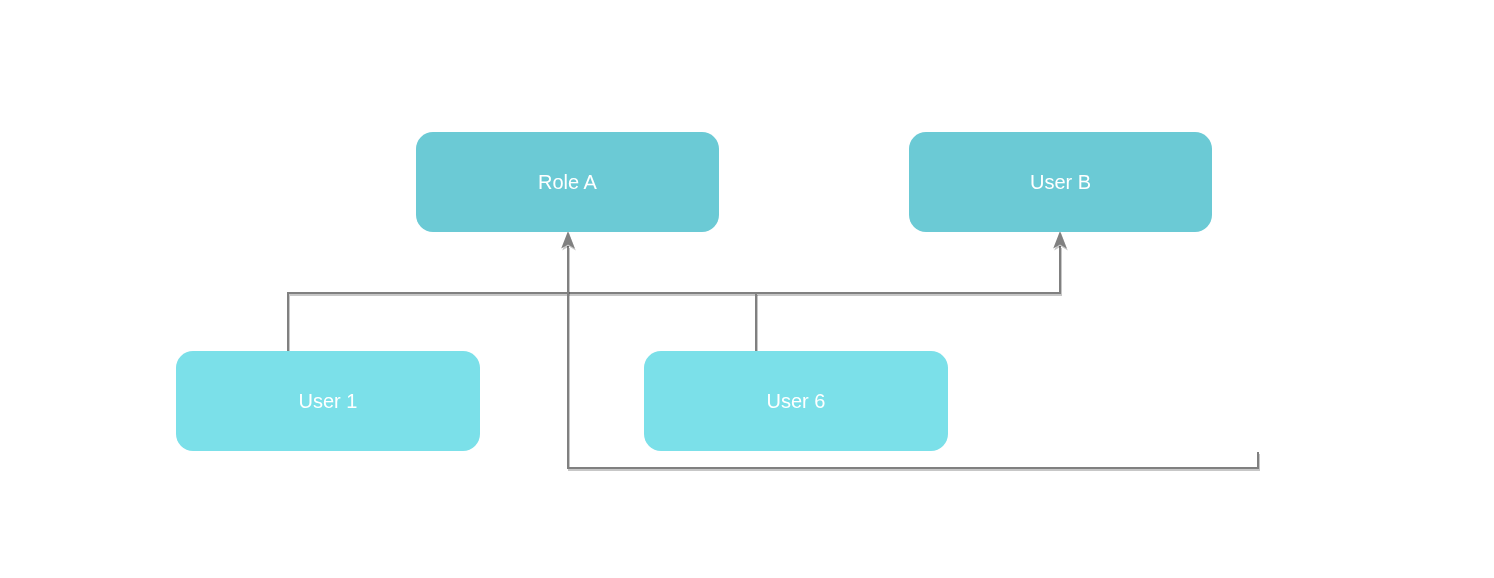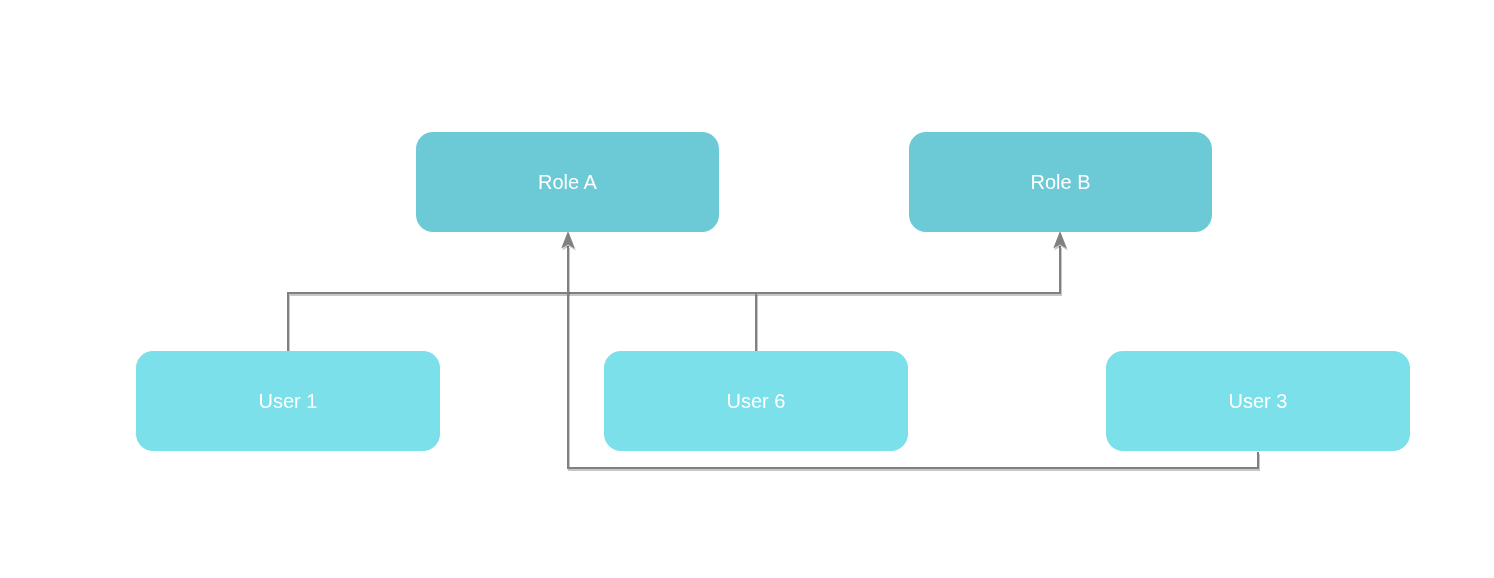--- a/index.html
+++ b/index.html
@@ -48,20 +48,21 @@
   }
   .node.role {
     background: #6BCAD5;
     width: 303px;
     height: 100px;
   }
   .node.user {
     background: #7BE0E9;
     width: 304px;
     height: 100px;
+    margin-left: 40px;
   }
   #node-role-a { left: 416px; top: 132px; }
   #node-role-b { left: 909px; top: 132px; }
   #node-user-1 { left: 136px; top: 351px; }
   #node-user-2 { left: 604px; top: 351px; }
   #node-user-3 { left: 1106px; top: 351px; }
 </style>
 </head>
 <body>
 
@@ -78,28 +79,25 @@
     <polygon class="arrowhead" points="1060,231 1053.2,248.5 1060,244.5 1066.8,248.5"></polygon>
 
     <polygon class="arrowhead" points="568,231 561.2,248.5 568,244.5 574.8,248.5"></polygon>
   </svg>
 
   <div class="node role" id="node-role-a">
     <span>Role A</span>
   </div>
 
   <div class="node role" id="node-role-b">
-    <span>Role B</span>
+    <span>User B</span>
   </div>
 
   <div class="node user" id="node-user-1">
     <span>User 1</span>
   </div>
 
   <div class="node user" id="node-user-2">
     <span>User 6</span>
   </div>
 
-  <div class="node user" id="node-user-3">
-    <span>User 3</span>
-  </div>
 
 </div>
 
 </body></html>

